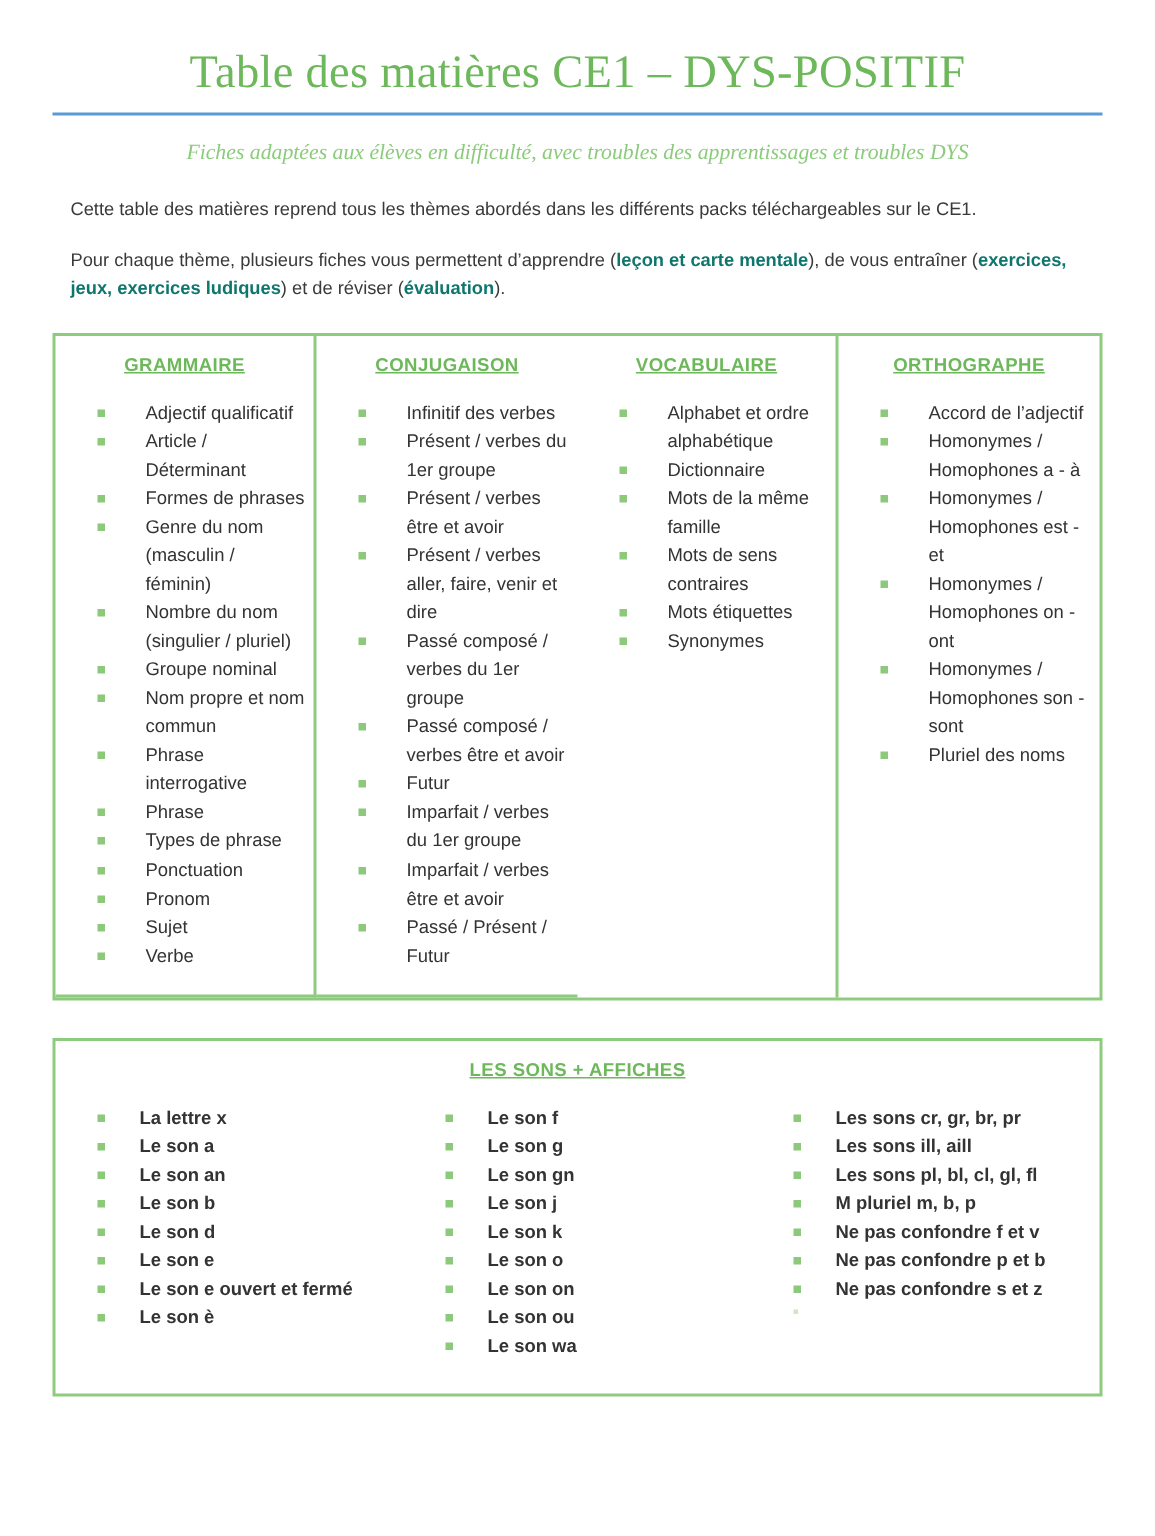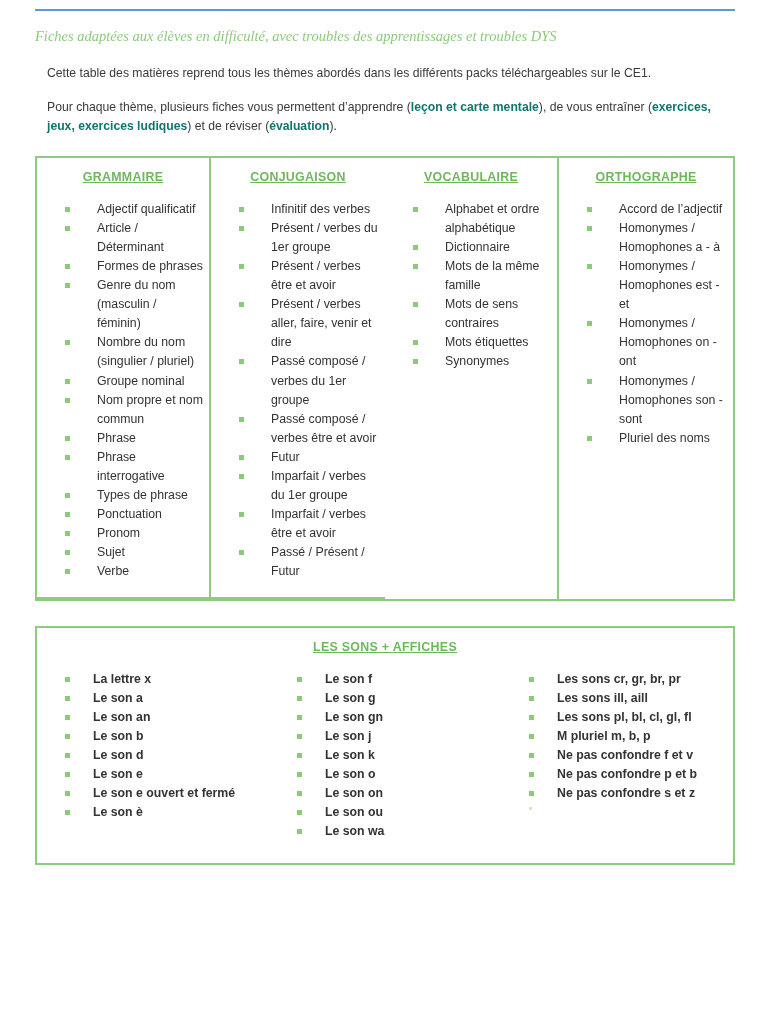--- a/index.html
+++ b/index.html
@@ -41,21 +41,21 @@
     border: 0;
     border-top: 2.5px solid #5B9BD5;
     margin: 9px 0 0 0;
   }
 
   .subtitle {
     font-family: "Liberation Serif", serif;
     font-style: italic;
     font-size: 14.5px;
     color: #8CCB7C;
-    text-align: left;
+    text-align: center;
     margin: 17px 0 0 0;
     line-height: 1.2;
     font-weight: normal;
   }
 
   
   .intro {
     font-size: 12.2px;
     color: #3a3a3a;
     margin: 19px 0 0 0;
@@ -145,42 +145,43 @@
     height: 3px;
     background: #cfe7c6;
     display: block;
   }
 </style>
 </head>
 <body>
 
 <div class="page">
 
+  <h1 class="doc-title">Table des matières CE1 – DYS-POSITIF</h1>
   <hr class="title-rule">
 
   <div class="subtitle">Fiches adaptées aux élèves en difficulté, avec troubles des apprentissages et troubles DYS</div>
 
   <p class="intro">Cette table des matières reprend tous les thèmes abordés dans les différents packs téléchargeables sur le CE1.</p>
 
   <p class="intro second"><span>Pour chaque thème, plusieurs fiches vous permettent d’apprendre (</span><b>leçon et carte mentale</b><span>), de vous entraîner (</span><b>exercices, jeux, exercices ludiques</b><span>) et de réviser (</span><b>évaluation</b><span>).</span></p>
 
   <div class="grid">
 
     <div class="cell tl">
       <div class="cell-title">GRAMMAIRE</div>
       <ul class="items">
           <li><span class="bullet"></span><span>Adjectif qualificatif</span></li>
           <li><span class="bullet"></span><span>Article / Déterminant</span></li>
           <li><span class="bullet"></span><span>Formes de phrases</span></li>
           <li><span class="bullet"></span><span>Genre du nom (masculin / féminin)</span></li>
           <li><span class="bullet"></span><span>Nombre du nom (singulier / pluriel)</span></li>
           <li><span class="bullet"></span><span>Groupe nominal</span></li>
           <li><span class="bullet"></span><span>Nom propre et nom commun</span></li>
+          <li><span class="bullet"></span><span>Phrase interrogative</span></li>
           <li><span class="bullet"></span><span>Phrase</span></li>
-          <li><span class="bullet"></span><span>Phrase interrogative</span></li>
           <li><span class="bullet"></span><span>Types de phrase</span></li>
           <li><span class="bullet"></span><span>Ponctuation</span></li>
           <li><span class="bullet"></span><span>Pronom</span></li>
           <li><span class="bullet"></span><span>Sujet</span></li>
           <li><span class="bullet"></span><span>Verbe</span></li>
         </ul>
     </div>
 
     <div class="cell tr">
       <div class="cell-title">CONJUGAISON</div>

